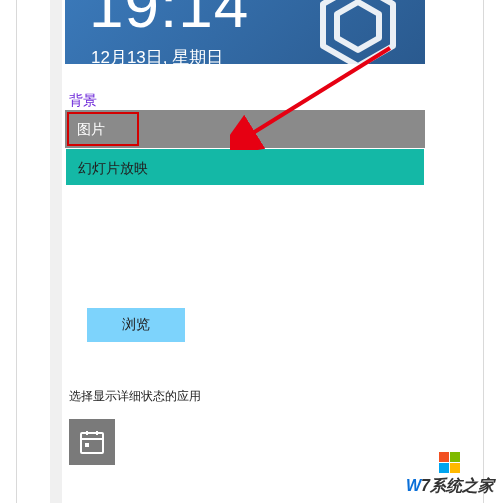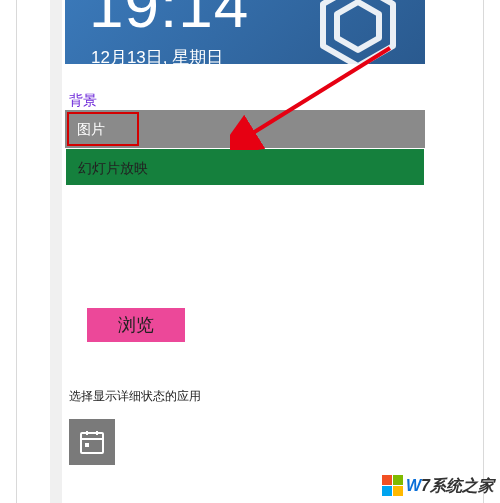--- a/index.html
+++ b/index.html
@@ -87,33 +87,33 @@
     .dd-highlight {
       position: absolute;
       left: 2px;
       top: 2px;
       width: 72px;
       height: 34px;
       border: 2px solid #d40000;
       pointer-events: none;
     }
     .dd-other {
-      background: #15803d;
+      background: #14b8a6;
       color: #222;
       border: 1px solid #fff;
     }
     .browse {
       margin-top: 122px;
       margin-left: 22px;
       width: 98px;
       height: 34px;
-      background: #ec4899;
+      background: #7dd3fc;
       color: #222;
       border: none;
-      font-size: 18px;
+      font-size: 14px;
       font-family: inherit;
       cursor: pointer;
     }
     .status-label {
       margin-top: 46px;
       margin-left: 4px;
       font-size: 12px;
       color: #222;
     }
     .app-tile {
@@ -135,20 +135,21 @@
     }
     .watermark {
       position: absolute;
       right: 6px;
       bottom: 6px;
       display: flex;
       align-items: center;
       gap: 2px;
       font-weight: bold;
       font-style: italic;
+      flex-direction: column;
     }
     .watermark .flag {
       width: 22px;
       height: 22px;
       position: relative;
     }
     .watermark .flag span {
       position: absolute;
       width: 10px;
       height: 10px;

